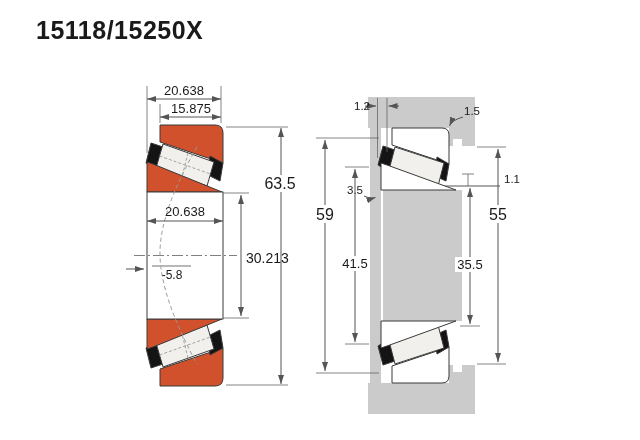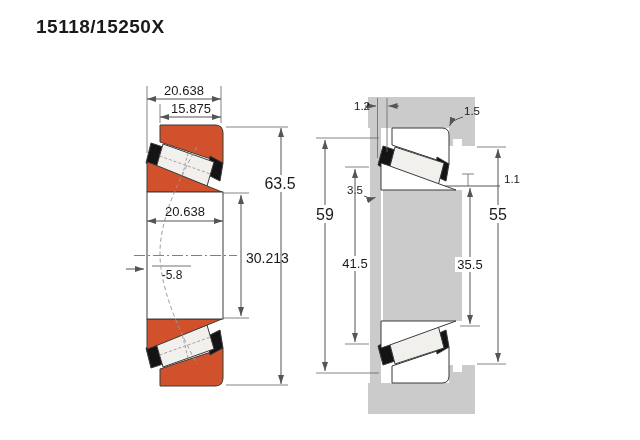--- a/index.html
+++ b/index.html
@@ -1,18 +1,18 @@
 <!DOCTYPE html>
 <html><head>
 <meta charset="utf-8">
 <style>
   html,body{margin:0;padding:0;background:#ffffff;}
   .page{position:relative;width:640px;height:440px;background:#fff;overflow:hidden;
         font-family:"Liberation Sans", sans-serif;}
-  .title{position:absolute;left:36px;top:16px;margin:0;font-size:19px;font-weight:bold;
+  .title{position:absolute;left:36px;top:16px;margin:0;font-size:25px;font-weight:bold;
          letter-spacing:.5px;color:#1a1a1a;font-family:"Liberation Sans", sans-serif;}
   svg{position:absolute;left:0;top:0;}
   .part{stroke:#3a3a3a;stroke-width:1;stroke-linejoin:round;}
   .graypart{stroke:none;}
   .dim{stroke:#555;stroke-width:1;fill:none;}
   .dim-thin{stroke:#666;stroke-width:0.8;fill:none;}
   .dash{stroke:#999;stroke-width:1;fill:none;stroke-dasharray:4 3;}
   .cline{stroke:#808080;stroke-width:1;fill:none;stroke-dasharray:11 3 2 3;}
   .rollerline{stroke:#9a9a9a;stroke-width:0.9;fill:none;stroke-dasharray:3 2;}
   .dim-text{fill:#1a1a1a;font-family:"Liberation Sans", sans-serif;}

